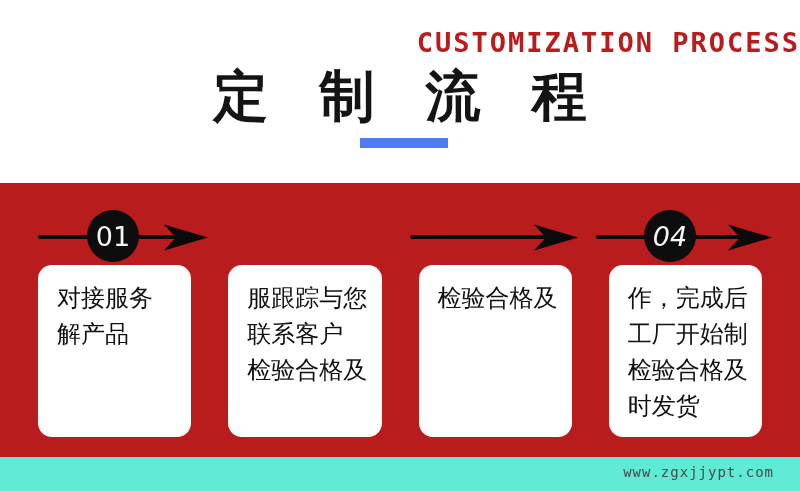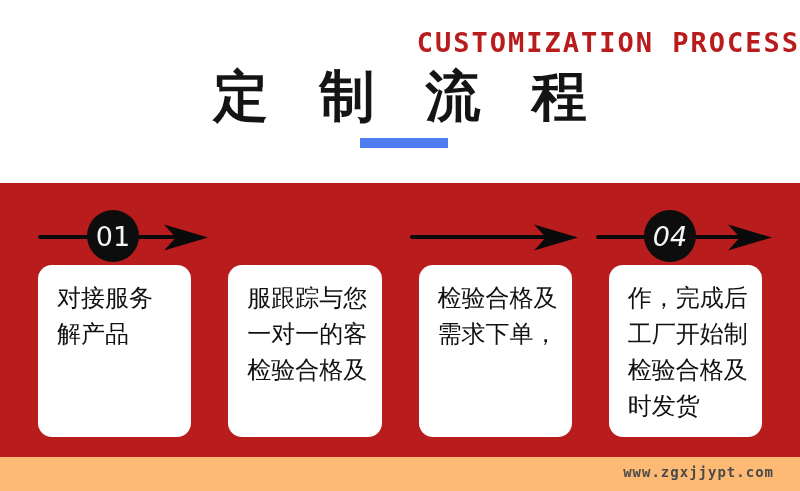--- a/index.html
+++ b/index.html
@@ -66,21 +66,21 @@
   }
   .card {
     flex:1; height:172px; background:#ffffff; border-radius:14px;
     box-sizing:border-box; padding:15px 10px 0 19px;
     font-size:24px; line-height:36px; color:#111111;
     font-family:"DejaVu Sans","Liberation Sans",sans-serif;
   }
   .card .card-line { height:36px; white-space:nowrap; }
 
   
-  .footer { position:absolute; top:457px; left:0; width:800px; height:34px; background:#fdba74;font-weight:bold; }
+  .footer { position:absolute; top:457px; left:0; width:800px; height:34px; background:#5eead4; }
   .watermark {
     position:absolute; right:26px; top:7px;
     font-family:"DejaVu Sans Mono","Liberation Mono",monospace;
     font-size:14px; letter-spacing:1px; color:#4a4a4a; white-space:nowrap;
   }
 </style>
 </head>
 <body>
 
 <div class="page">
@@ -109,27 +109,26 @@
     </div>
 
     <div class="cards">
       <div class="card">
         <div class="card-line">对接服务</div>
         <div class="card-line">解产品</div>
         <div class="card-line"></div>
       </div>
       <div class="card">
         <div class="card-line">服跟踪与您</div>
-        <div class="card-line">一对一的客</div>
+        <div class="card-line">联系客户</div>
         <div class="card-line">检验合格及</div>
         <div class="card-line"></div>
       </div>
       <div class="card">
         <div class="card-line">检验合格及</div>
-        <div class="card-line">需求下单，</div>
         <div class="card-line"></div>
       </div>
       <div class="card">
         <div class="card-line">作，完成后</div>
         <div class="card-line">工厂开始制</div>
         <div class="card-line">检验合格及</div>
         <div class="card-line">时发货</div>
       </div>
     </div>
 

